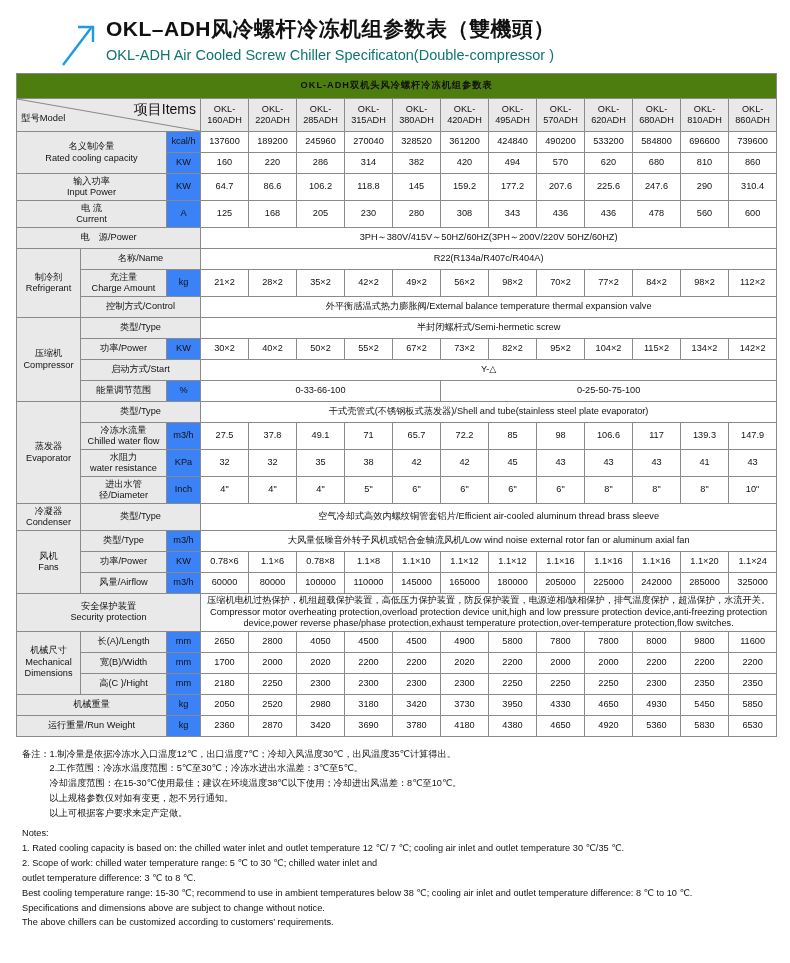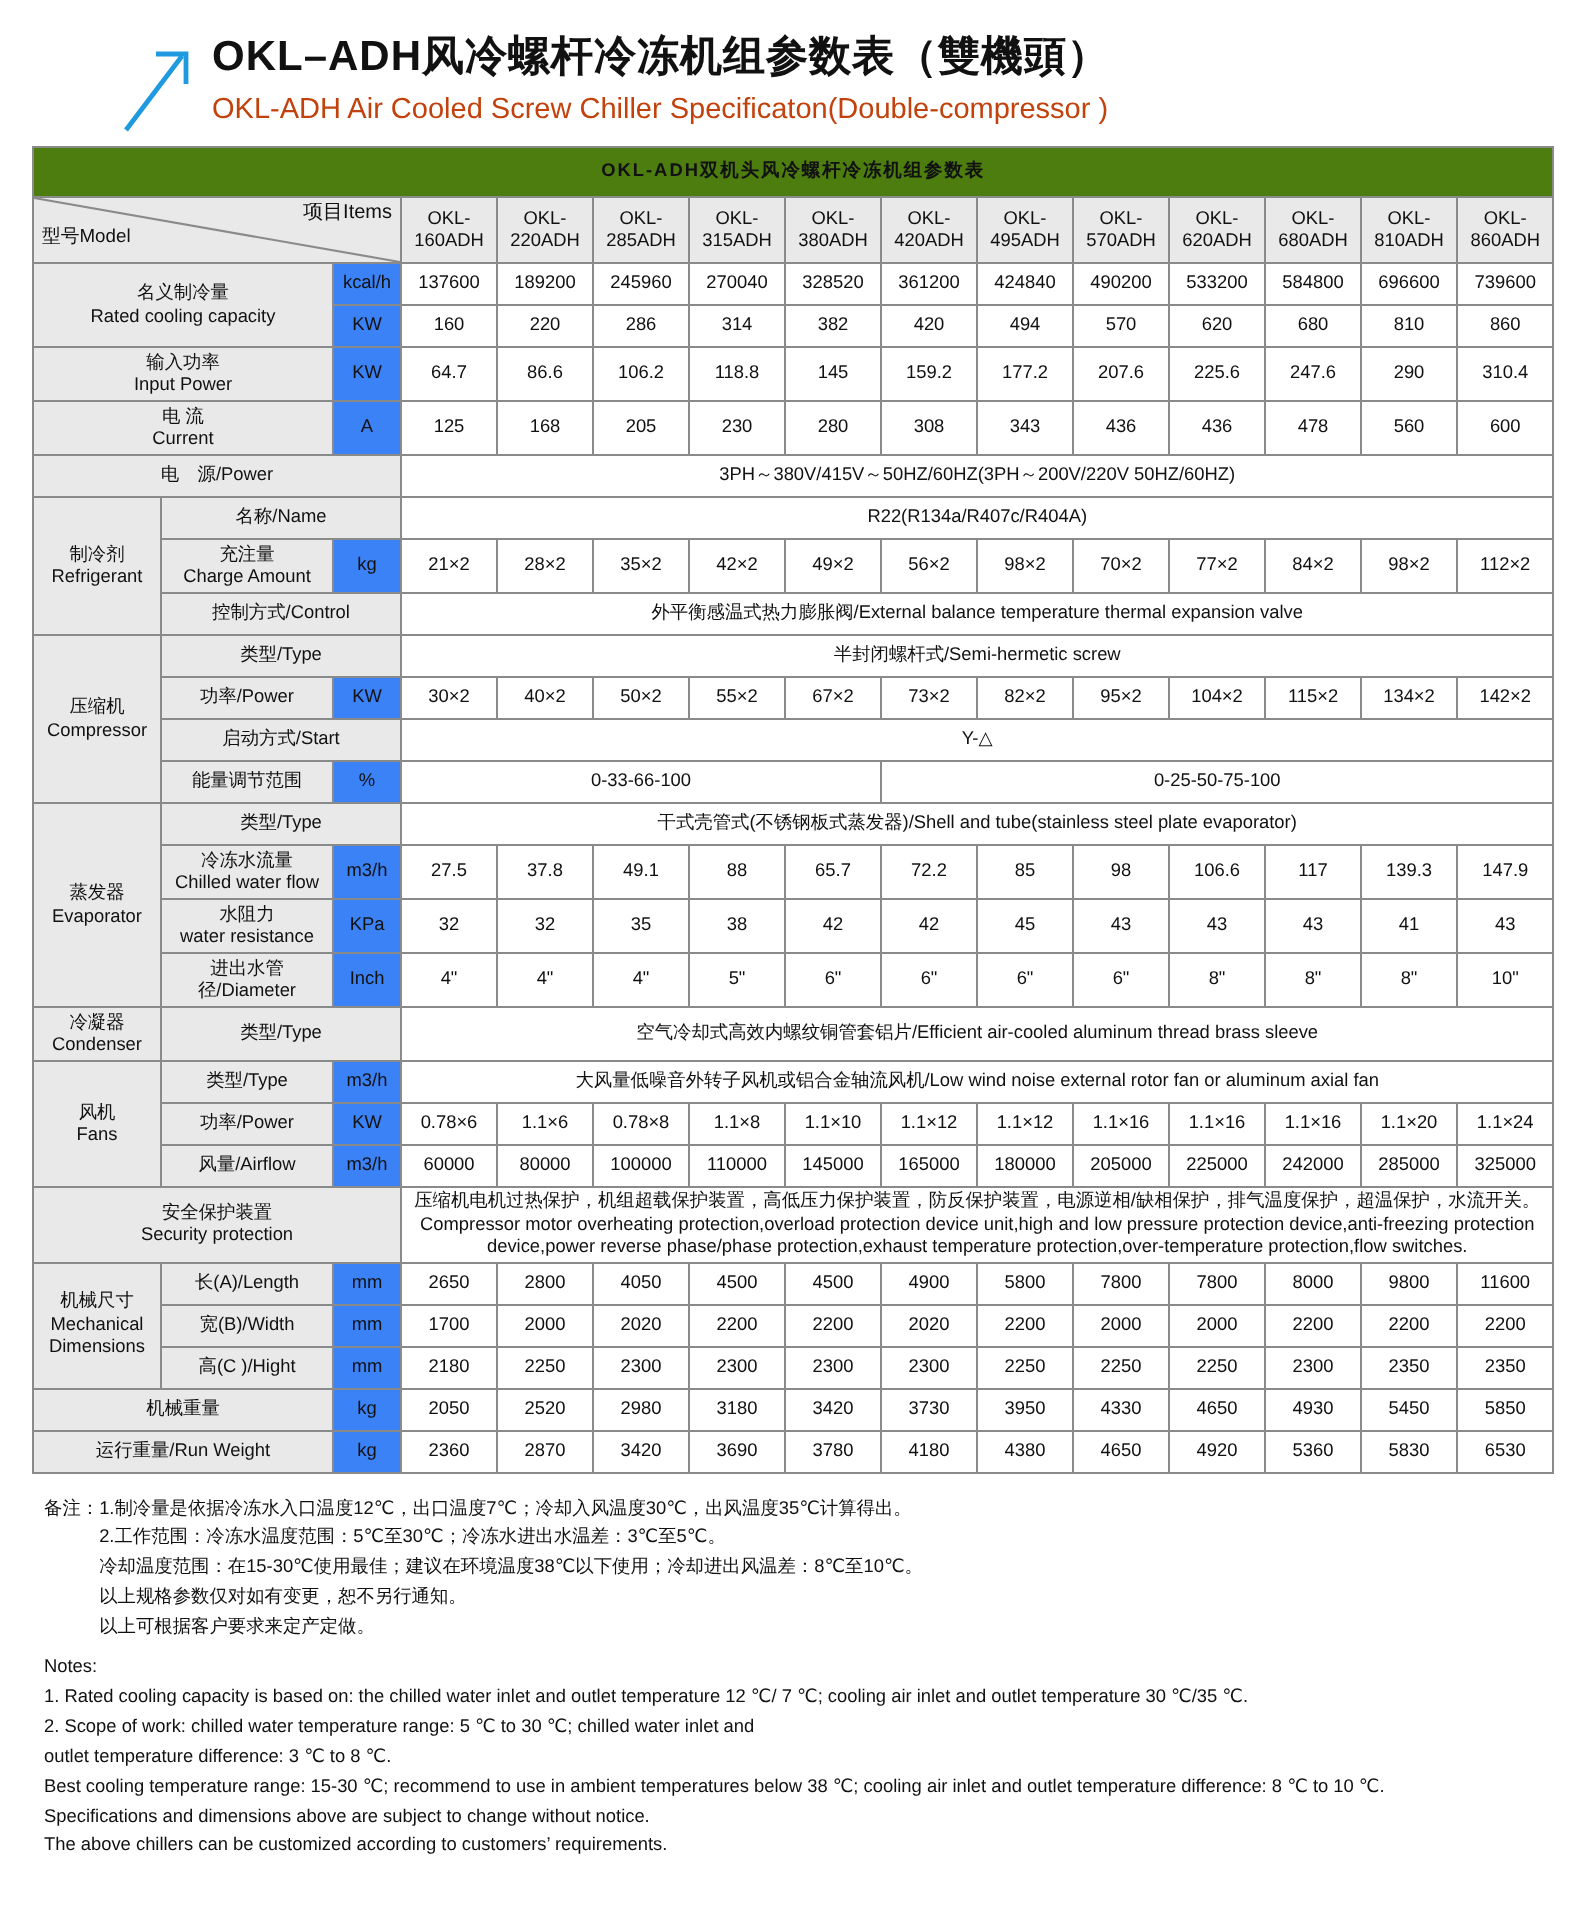--- a/index.html
+++ b/index.html
@@ -9,21 +9,21 @@
     color:#1a1a1a;
     -webkit-font-smoothing:antialiased;
   }
   .page{position:relative;width:790px;height:963px;box-sizing:border-box;}
 
   
   .header{display:flex;align-items:flex-end;padding:14px 0 6px 60px;}
   .logo-arrow{width:40px;height:46px;flex:0 0 40px;margin-right:6px;position:relative;}
   .titles{padding-top:2px;}
   .title-cn{font-size:21px;font-weight:bold;letter-spacing:0.5px;color:#111;line-height:1.25;}
-  .title-en{font-size:14.5px;color:#c2410c;line-height:1.5;margin-top:3px;}
+  .title-en{font-size:14.5px;color:#0f766e;line-height:1.5;margin-top:3px;}
 
   
   .tbl-wrap{padding:0 16px;}
   table.spec{border-collapse:collapse;width:758px;table-layout:fixed;}
   table.spec td,table.spec th{
     border:1px solid #8a8a8a;
     font-size:9.2px;
     text-align:center;
     vertical-align:middle;
     padding:1px 1px;
@@ -34,21 +34,21 @@
   .banner td{
     background:#4d7c0f;color:#fff;font-size:13px;font-weight:bold;
     height:22px;letter-spacing:1px;border:1px solid #1f9ae0;
   }
   .shade{background:#e9e9e9;}
   .lbl-cn{display:block;}
   .lbl-en{display:block;}
   .modelhead td{height:30px;font-size:9.6px;font-weight:normal;}
   .diag{position:relative;height:30px;padding:0;}
   .diag .tl{position:absolute;left:4px;top:13px;font-size:9.4px;}
-  .diag .br{position:absolute;right:4px;top:2px;font-size:10px;}
+  .diag .br{position:absolute;right:4px;top:2px;font-size:14px;}
   .diag .line{position:absolute;left:0;top:0;width:100%;height:100%;}
   .rowh{height:21px;}
   .tall{height:27px;}
   .unit{background:#3b82f6;}
   .note-block{font-size:8.6px;line-height:1.5;text-align:left;padding:3px 6px;}
 
   
   .notes{padding:10px 18px 0 22px;font-size:9.2px;line-height:1.62;color:#111;}
   .notes .cn{margin:0;}
   .notes .en{margin:0;}
@@ -276,21 +276,21 @@
     </tr>
     <tr class="tall">
       <td class="shade">
         <span class="lbl-cn">冷冻水流量</span>
         <span class="lbl-en">Chilled water flow</span>
       </td>
       <td class="unit">m3/h</td>
       <td>27.5</td>
       <td>37.8</td>
       <td>49.1</td>
-      <td>88</td>
+      <td>71</td>
       <td>65.7</td>
       <td>72.2</td>
       <td>85</td>
       <td>98</td>
       <td>106.6</td>
       <td>117</td>
       <td>139.3</td>
       <td>147.9</td>
     </tr>
     <tr class="tall">

